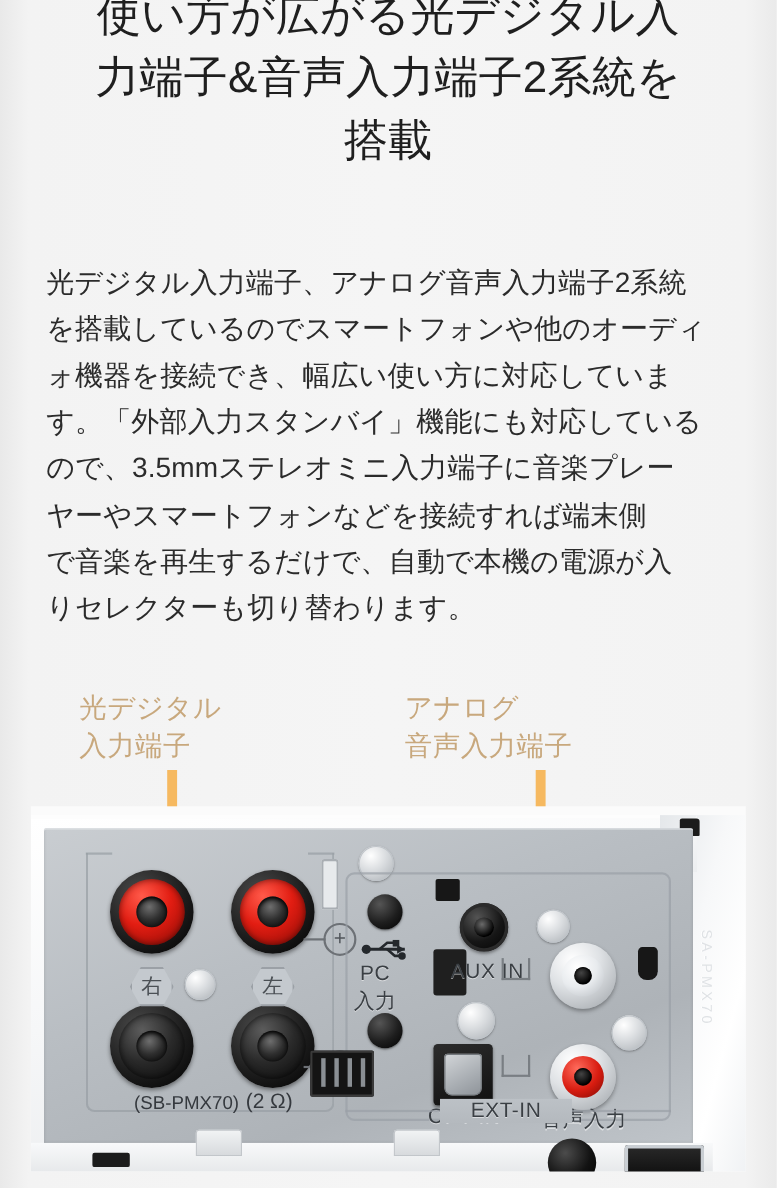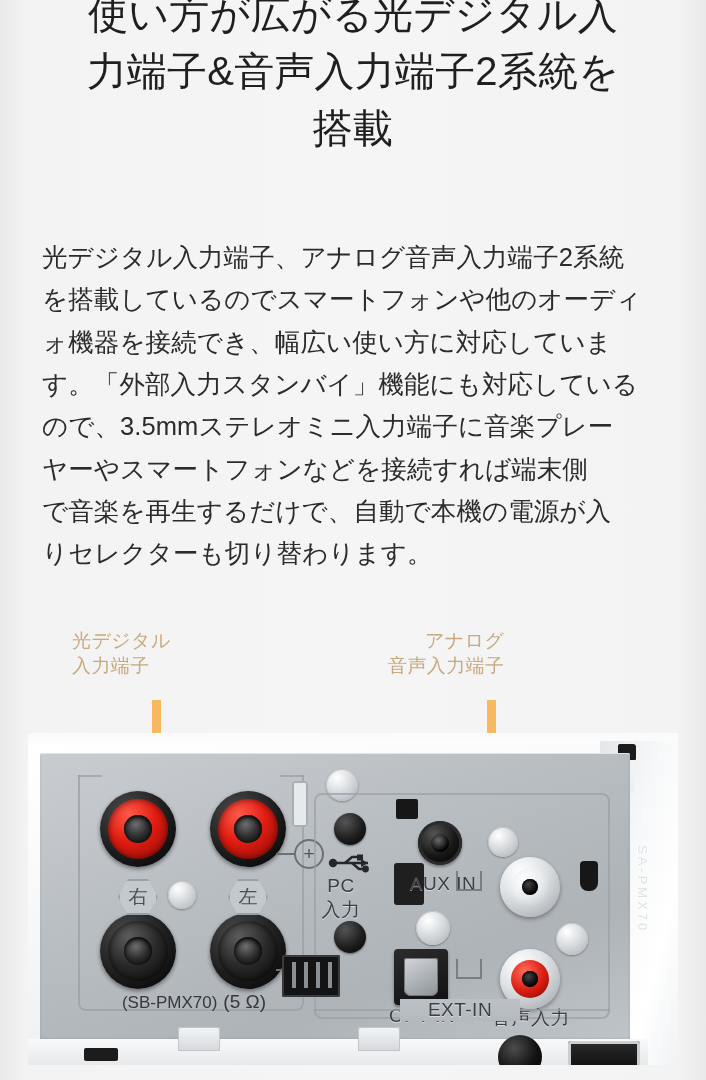--- a/index.html
+++ b/index.html
@@ -52,28 +52,28 @@
     line-height: 1.66;
     color: #2b2b2b;
     text-align: left;
     letter-spacing: .1px;
     white-space: pre-line;
   }
 
   
   .callout {
     position: absolute;
-    font-size: 19px;
+    font-size: 25px;
     line-height: 1.34;
     color: #c8a87d;
     letter-spacing: .4px;
     white-space: pre-line;
   }
   .callout.optical { left: 72px;  top: 628px; }
-  .callout.analog  { left: 388px; top: 628px; text-align: right; }
+  .callout.analog  { left: 368px; top: 628px; }
 
   
   .leader {
     position: absolute;
     background: #f6b960;
   }
   .leader-v-optical { left: 152px; top: 700px;  width: 9px;  height: 252px; }
   .leader-h-optical { left: 152px; top: 943px;  width: 262px; height: 9px; }
 
   .leader-v-analog  { left: 487px; top: 700px;  width: 9px;  height: 248px; }
@@ -487,21 +487,21 @@
 
     <div class="screw silver" style="left:128px; top:128px; width:28px; height:28px;"></div>
 
     <div class="screw silver" style="left:286px; top:16px; width:32px; height:32px;"></div>
 
     <div class="blk soft" style="left:252px; top:28px; width:16px; height:46px; background:#e7eaec; box-shadow:inset 0 0 0 2px #a9aeb3;"></div>
 
     <div class="sp-caption">
       <div style="display:flex;align-items:flex-end;justify-content:center;gap:6px;">
         <span>(SB-PMX70)</span>
-        <span class="ohm">(5 Ω)</span>
+        <span class="ohm">(2 Ω)</span>
       </div>
     </div>
 
     <div class="ext-bracket"></div>
 
     <div class="screw dark" style="left:294px; top:60px; width:32px; height:32px;"></div>
 
     <svg class="usb-icon" style="left:288px; top:100px;" width="46" height="20" viewBox="0 0 46 20">
       <circle cx="5" cy="10" r="4.2" fill="#24282c"></circle>
       <path d="M5 10 H40" stroke="#24282c" stroke-width="2.6" fill="none"></path>

